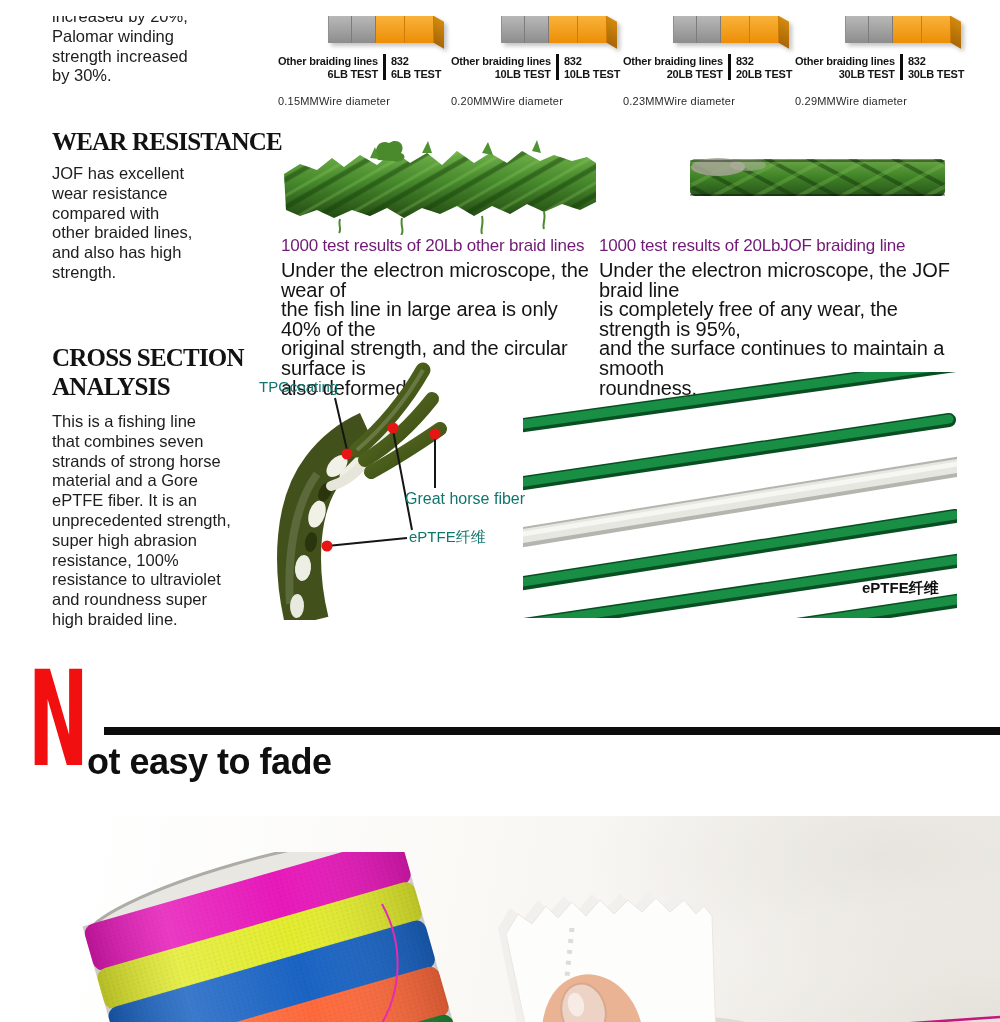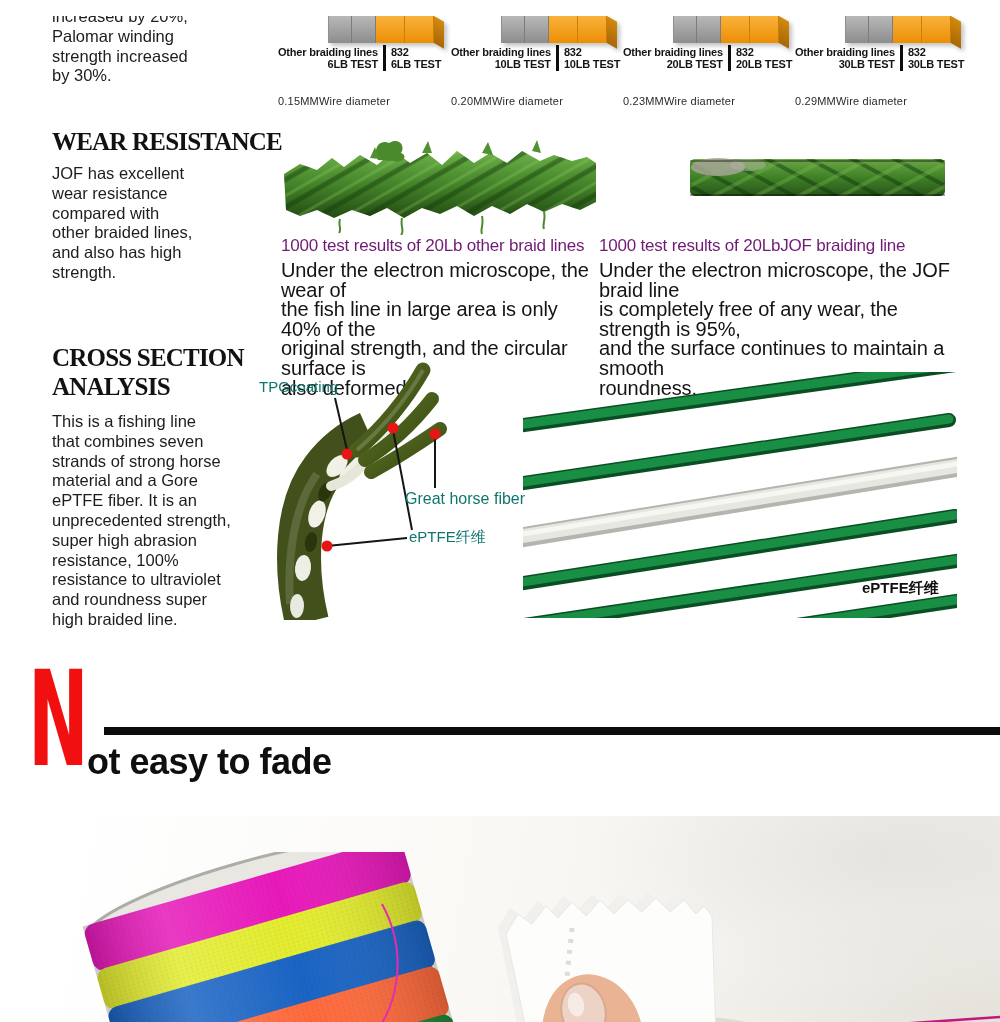--- a/index.html
+++ b/index.html
@@ -11,21 +11,21 @@
   .top-note{left:52px;top:-9px;width:250px}
 
   
   .tcol{position:absolute;top:0;width:176px;height:100px}
   .bar3d{position:absolute;left:50px;top:0;height:27px;display:flex;filter:drop-shadow(3px 3px 2px rgba(125,125,125,.45))}
   .seg{height:100%}
   .sg{width:24px;background:linear-gradient(180deg,#b8b8b8,#8d8d8d);border-right:1px solid #7c7c7c}
   .sg:first-child{border-left:1px solid #909090}
   .so{width:29px;background:linear-gradient(180deg,#f9b23a,#ec8e06);border-right:1px solid #cf7d06}
   .bside{width:10px;background:linear-gradient(180deg,#d28a0e,#a96605);transform:skewY(30deg);transform-origin:0 0}
-  .vs{position:absolute;left:0;top:29px;display:flex;align-items:center;font-weight:700;font-size:11px;
+  .vs{position:absolute;left:0;top:38px;display:flex;align-items:flex-end;font-weight:700;font-size:11px;
       line-height:12.5px;letter-spacing:-.2px;color:#151515;white-space:nowrap}
   .vsl{text-align:right}
   .vsd{width:3px;height:26px;background:#0d0d0d;margin:0 5px;flex:0 0 auto}
   .vsr{text-align:left}
   .diam{position:absolute;left:0;top:79px;font-size:11px;color:#2a2a2a;display:flex;letter-spacing:.2px;white-space:nowrap}
 
   .serifh{position:absolute;font-family:"Liberation Serif","DejaVu Serif",serif;font-size:25px;line-height:29px;
           color:#121212;white-space:pre-line;letter-spacing:-.8px}
   .cap{position:absolute;font-size:17px;letter-spacing:-.2px;color:#701a75;white-space:nowrap}
   .bodytext{position:absolute;font-size:20px;line-height:19.6px;letter-spacing:-.1px;color:#141414;white-space:pre-line}

